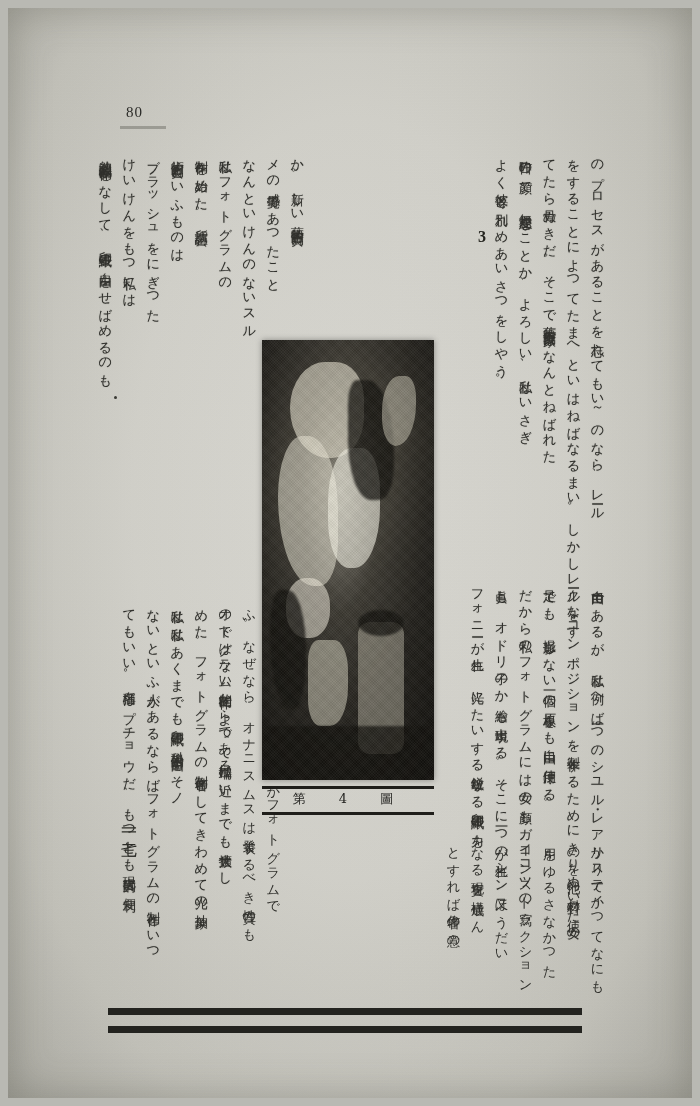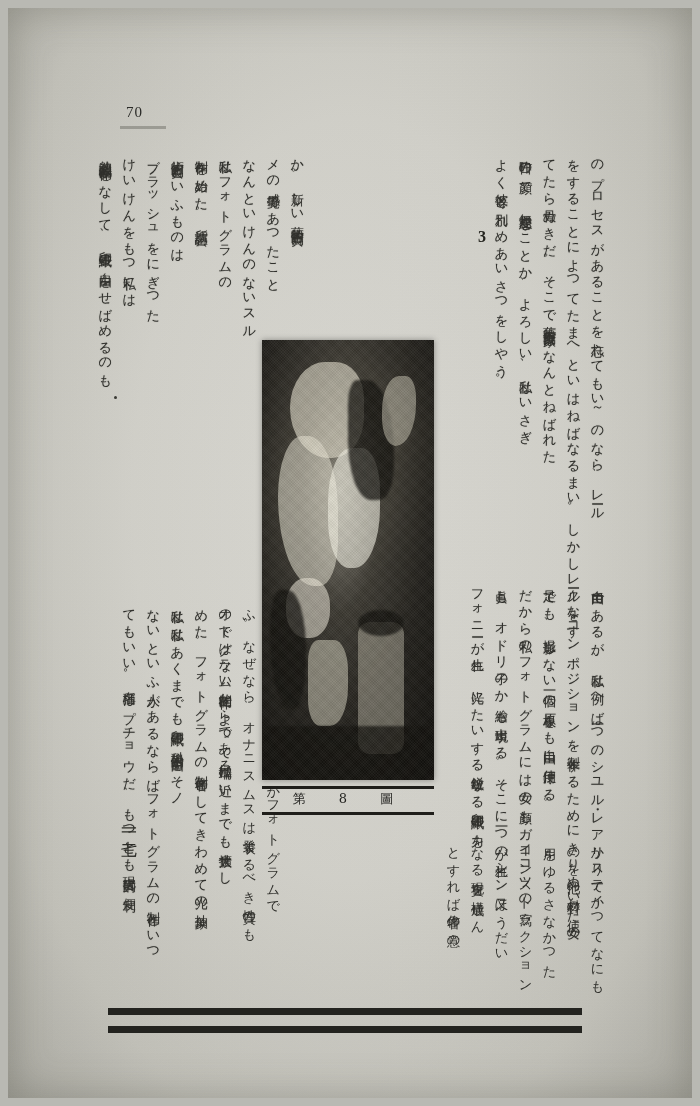--- a/index.html
+++ b/index.html
@@ -203,21 +203,21 @@
   }
 </style>
 </head>
 <body>
 
 <div id="page">
   <div id="paper">
     <div id="grain"></div>
   </div>
 
-  <div class="folio-top">70</div>
+  <div class="folio-top">80</div>
   <div class="folio-rule"></div>
 
   <div class="section-num">3</div>
 
   <div class="vcol rtop c1">のプロセスがあることを忘れてもい～のなら、レール</div>
   <div class="vcol rtop c2">をすることによつてたまへといはねばなるまい。しかしレールをす</div>
   <div class="vcol rtop c3">てたら骨ぬきだ。そこで藝術寫眞家はなんとねばれた</div>
   <div class="vcol rtop c4">昨日の顏で、無愛想なことか、よろしい、私はいさぎ</div>
   <div class="vcol rtop c5">よく彼等と別れめあいさつをしやう。</div>
 
@@ -270,18 +270,18 @@
     <div class="fig" style="left:24px; top:238px; width:44px; height:60px; border-radius:45%; background:rgba(238,234,218,0.55);"></div>
     <div class="dark" style="left:8px; top:250px; width:36px; height:120px; border-radius:30% 50% 40% 60%;"></div>
     <div class="fig" style="left:46px; top:300px; width:40px; height:86px; border-radius:25% 35% 45% 30%; background:rgba(222,217,198,0.5);"></div>
     <div class="fig" style="left:96px; top:282px; width:46px; height:132px; border-radius:12px; background:rgba(208,203,184,0.42);"></div>
     <div class="dark" style="left:96px; top:270px; width:46px; height:26px; border-radius:50%;"></div>
     <div class="dark" style="left:0px; top:386px; width:172px; height:56px;"></div>
     <div class="photo-grain"></div>
   </div>
 
   <div class="plate-rule r1"></div>
-  <div class="caption">第　8　圖</div>
+  <div class="caption">第　4　圖</div>
   <div class="plate-rule r2"></div>
 
   <div class="bar bar-top"></div>
   <div class="bar bar-bottom"></div>
 </div>
 
 </body></html>

